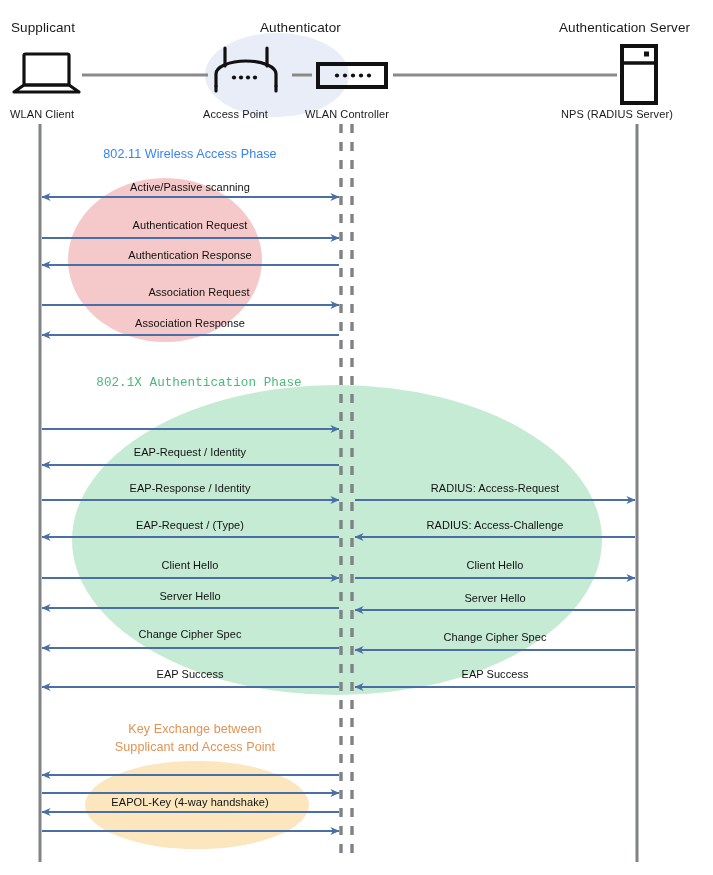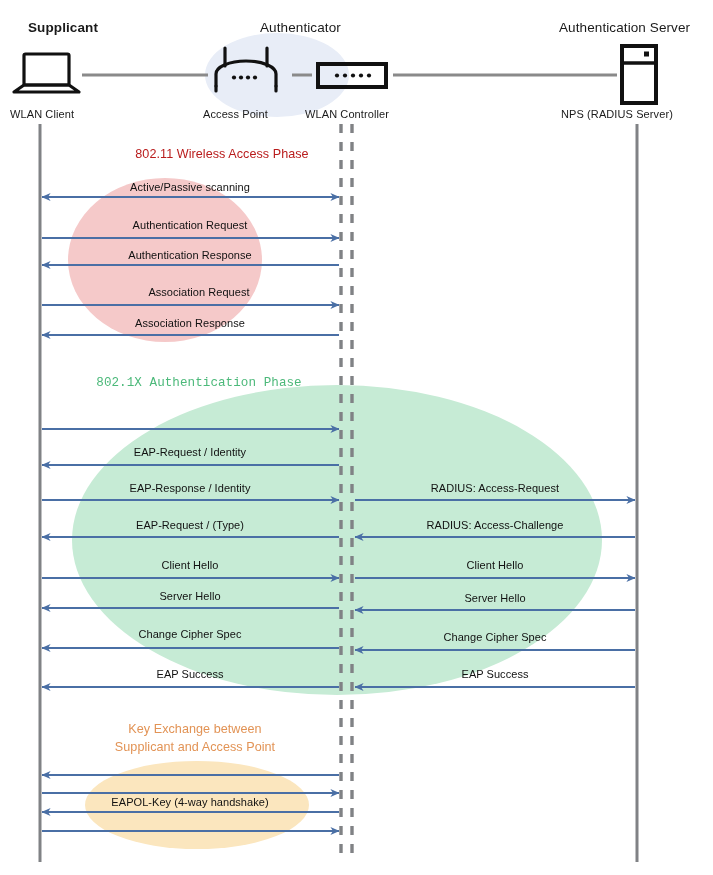--- a/index.html
+++ b/index.html
@@ -38,21 +38,21 @@
     text-align:center;
     letter-spacing:0.05px;
   }
   .phase{
     position:absolute;
     font-size:12.6px;
     white-space:nowrap;
     text-align:center;
     letter-spacing:0.05px;
   }
-  .phase-wifi{color:#b91c1c;padding-left:32px;}
+  .phase-wifi{color:#3b82f6;}
   .phase-dot1x{color:#4CB97A;}
   .phase-key{color:#E29355;}
   .phase-key2{color:#E29355;}
 </style>
 </head>
 <body>
 
 <div id="canvas">
 
   <svg id="diagram" viewBox="0 0 713 875" xmlns="http://www.w3.org/2000/svg">
@@ -139,21 +139,21 @@
     <g stroke="#4A6FA5" stroke-width="2.1" fill="none">
       <line x1="355" y1="500" x2="635" y2="500" marker-end="url(#arrR)"></line>
       <line x1="355" y1="537" x2="635" y2="537" marker-start="url(#arrL)"></line>
       <line x1="355" y1="578" x2="635" y2="578" marker-end="url(#arrR)"></line>
       <line x1="355" y1="610" x2="635" y2="610" marker-start="url(#arrL)"></line>
       <line x1="355" y1="650" x2="635" y2="650" marker-start="url(#arrL)"></line>
       <line x1="355" y1="687" x2="635" y2="687" marker-start="url(#arrL)"></line>
     </g>
   </svg>
 
-  <div class="hdr-label" style="left:28px;top:20px;font-weight:bold;">Supplicant</div>
+  <div class="hdr-label" style="left:11px;top:20px;">Supplicant</div>
   <div class="hdr-label" style="left:260px;top:20px;">Authenticator</div>
   <div class="hdr-label" style="left:559px;top:20px;">Authentication Server</div>
 
   <div class="dev-label" style="left:10px;top:108px;">WLAN Client</div>
   <div class="dev-label" style="left:203px;top:108px;">Access Point</div>
   <div class="dev-label" style="left:305px;top:108px;">WLAN Controller</div>
   <div class="dev-label" style="left:561px;top:108px;">NPS (RADIUS Server)</div>
 
   <div class="phase phase-wifi" style="left:40px;top:147px;width:300px;">802.11 Wireless Access Phase</div>
   <div class="phase phase-dot1x" style="left:44px;top:376px;width:310px;font-family:Liberation Mono, monospace;">802.1X Authentication Phase</div>

